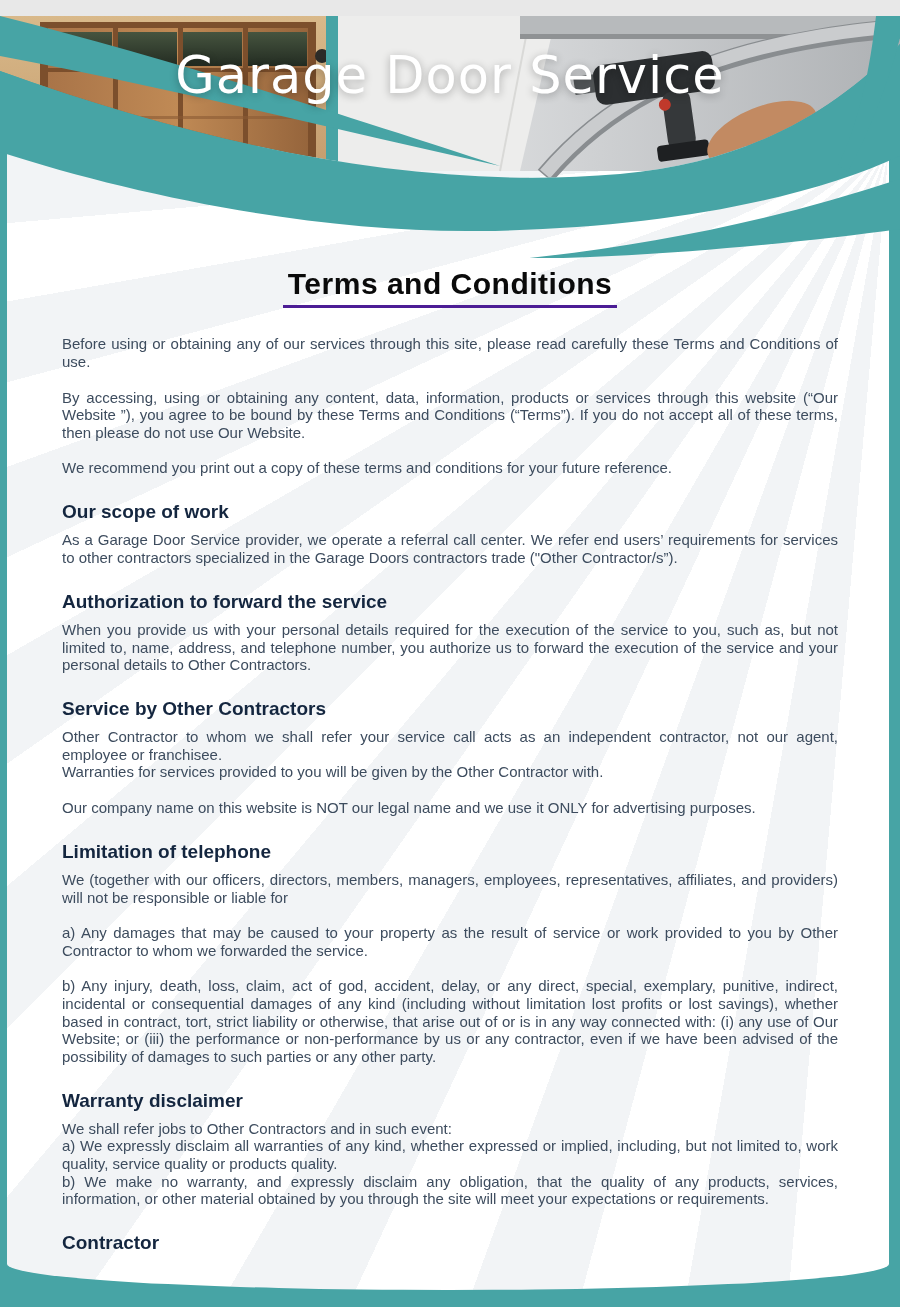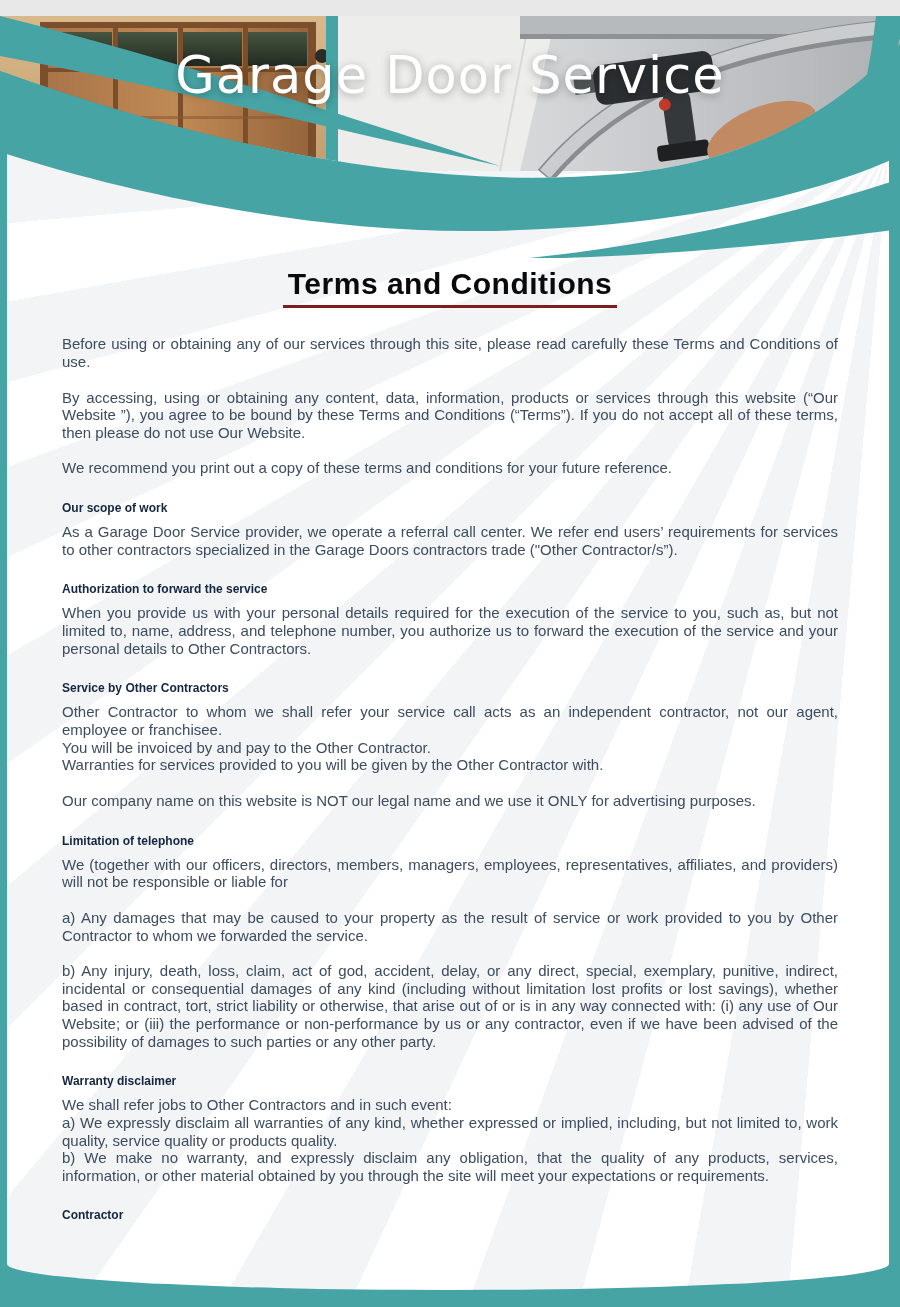--- a/index.html
+++ b/index.html
@@ -26,25 +26,25 @@
     text-shadow:0 2px 8px rgba(0,0,0,.30);
   }
   .content {
     position:relative; z-index:2;
     padding:250px 62px 0 62px;
     color:#3d4c5e; font-size:15px; line-height:1.175;
   }
   .terms-title { text-align:center; margin:0 0 27px 0; }
   .terms-title span {
     display:inline-block; font-size:30px; font-weight:700; color:#0a0a0a;
-    letter-spacing:.5px; border-bottom:3px solid #7f1d1d; padding:0 5px 4px 5px;
+    letter-spacing:.5px; border-bottom:3px solid #4c1d95; padding:0 5px 4px 5px;
   }
   .para { text-align:justify; margin:0 0 18px 0; }
   .tight { margin-bottom:0; }
-  .sec-h { font-size:12px; font-weight:700; color:#14263f; margin:24px 0 8px 0; }
+  .sec-h { font-size:19px; font-weight:700; color:#14263f; margin:24px 0 8px 0; }
 </style>
 </head>
 <body>
 
 <div class="page">
 
   <div class="card"></div>
 
   <header class="banner">
     <svg width="900" height="242" viewBox="0 0 900 242">
@@ -136,21 +136,20 @@
     </section>
 
     <section>
       <h3 class="sec-h">Authorization to forward the service</h3>
       <p class="para">When you provide us with your personal details required for the execution of the service to you, such as, but not limited to, name, address, and telephone number, you authorize us to forward the execution of the service and your personal details to Other Contractors.</p>
     </section>
 
     <section>
       <h3 class="sec-h">Service by Other Contractors</h3>
       <p class="para tight">Other Contractor to whom we shall refer your service call acts as an independent contractor, not our agent, employee or franchisee.</p>
-      <p class="para tight">You will be invoiced by and pay to the Other Contractor.</p>
       <p class="para">Warranties for services provided to you will be given by the Other Contractor with.</p>
       <p class="para">Our company name on this website is NOT our legal name and we use it ONLY for advertising purposes.</p>
     </section>
 
     <section>
       <h3 class="sec-h">Limitation of telephone</h3>
       <p class="para">We (together with our officers, directors, members, managers, employees, representatives, affiliates, and providers) will not be responsible or liable for</p>
       <p class="para">a) Any damages that may be caused to your property as the result of service or work provided to you by Other Contractor to whom we forwarded the service.</p>
       <p class="para">b) Any injury, death, loss, claim, act of god, accident, delay, or any direct, special, exemplary, punitive, indirect, incidental or consequential damages of any kind (including without limitation lost profits or lost savings), whether based in contract, tort, strict liability or otherwise, that arise out of or is in any way connected with: (i) any use of Our Website; or (iii) the performance or non-performance by us or any contractor, even if we have been advised of the possibility of damages to such parties or any other party.</p>
     </section>

